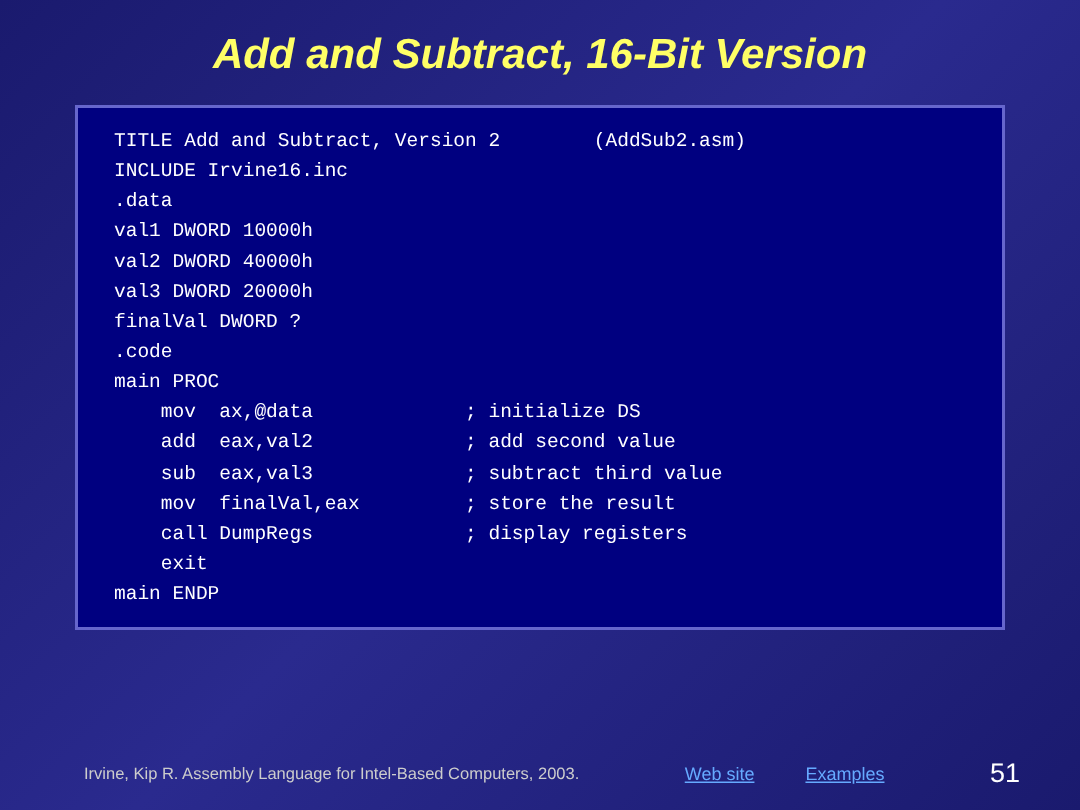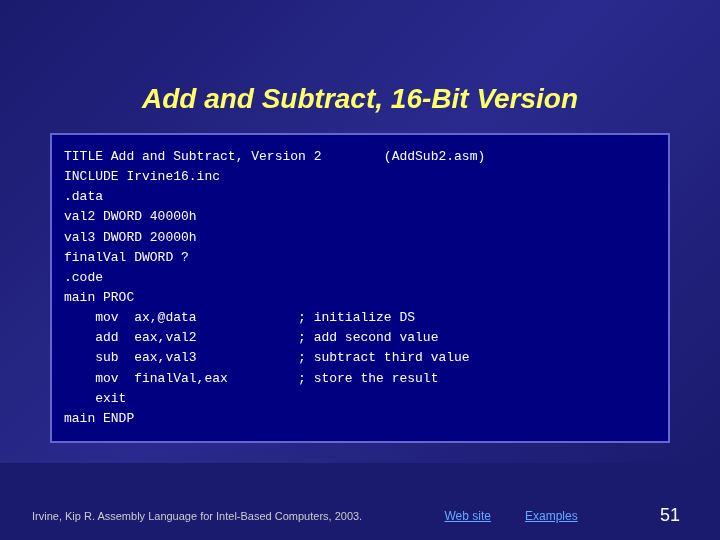--- a/index.html
+++ b/index.html
@@ -8,59 +8,58 @@
       width: 720px;
       height: 540px;
       background-color: #1a1a6e;
       font-family: Arial, sans-serif;
       overflow: hidden;
       position: relative;
     }
 
     .slide-container {
       width: 720px;
-      height: 463px;
+      height: 540px;
       background: linear-gradient(135deg, #1a1a6e 0%, #2a2a8e 50%, #1a1a6e 100%);
       display: flex;
       flex-direction: column;
       align-items: center;
       padding: 20px 40px 20px 40px;
-      justify-content: flex-end;
     }
 
     .title {
       color: #ffff66;
       font-size: 28px;
       font-weight: bold;
       font-style: italic;
       margin-bottom: 18px;
       text-align: center;
       width: 100%;
     }
 
     .code-box {
       background-color: #000080;
       border: 2px solid #6666cc;
       width: 620px;
-      padding: 12px 12px;
+      padding: 12px 24px;
       font-family: 'Courier New', Courier, monospace;
       font-size: 13px;
       color: #ffffff;
       line-height: 1.55;
     }
 
     .code-line {
       display: flex;
       white-space: pre;
     }
 
     .footer {
       position: absolute;
       bottom: 14px;
-      left: 32px;
+      left: 56px;
       right: 40px;
       display: flex;
       justify-content: space-between;
       align-items: center;
     }
 
     .footer-left {
       color: #cccccc;
       font-size: 11px;
     }
@@ -87,29 +86,31 @@
 <body>
 
 <div class="slide-container">
 
   <div class="title">Add and Subtract, 16-Bit Version</div>
 
   <div class="code-box">
     <div class="code-line"><span>TITLE Add and Subtract, Version 2        (AddSub2.asm)</span></div>
     <div class="code-line"><span>INCLUDE Irvine16.inc</span></div>
     <div class="code-line"><span>.data</span></div>
+    <div class="code-line"><span>val1 DWORD 10000h</span></div>
     <div class="code-line"><span>val2 DWORD 40000h</span></div>
     <div class="code-line"><span>val3 DWORD 20000h</span></div>
     <div class="code-line"><span>finalVal DWORD ?</span></div>
     <div class="code-line"><span>.code</span></div>
     <div class="code-line"><span>main PROC</span></div>
     <div class="code-line"><span>    mov  ax,@data             ; initialize DS</span></div>
     <div class="code-line"><span>    add  eax,val2             ; add second value</span></div>
     <div class="code-line"><span>    sub  eax,val3             ; subtract third value</span></div>
     <div class="code-line"><span>    mov  finalVal,eax         ; store the result</span></div>
+    <div class="code-line"><span>    call DumpRegs             ; display registers</span></div>
     <div class="code-line"><span>    exit</span></div>
     <div class="code-line"><span>main ENDP</span></div>
   </div>
 
 </div>
 
 <div class="footer">
   <span class="footer-left">Irvine, Kip R. Assembly Language for Intel-Based Computers, 2003.</span>
   <div class="footer-links">
     <span class="footer-link">Web site</span>

